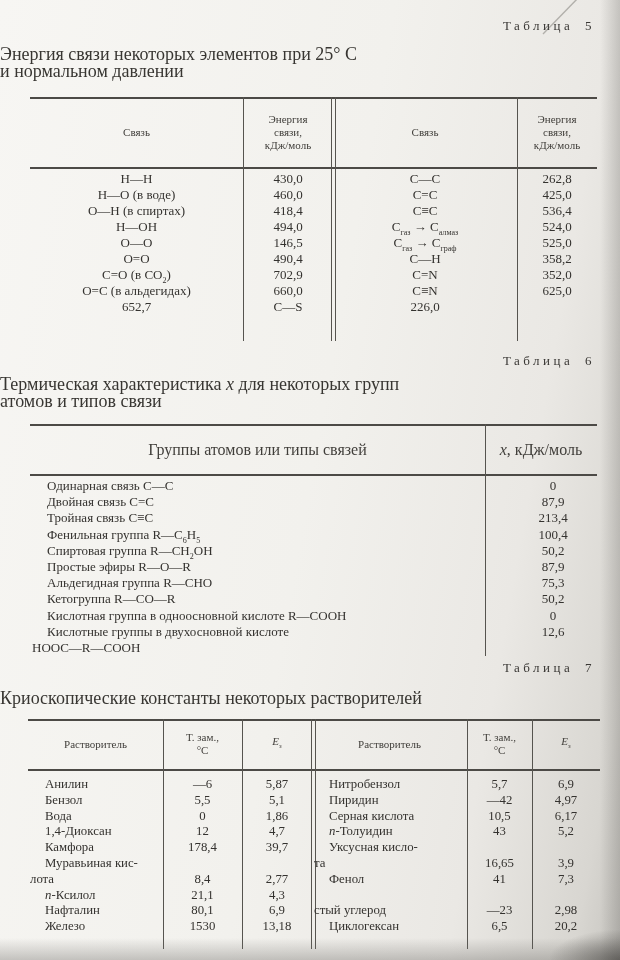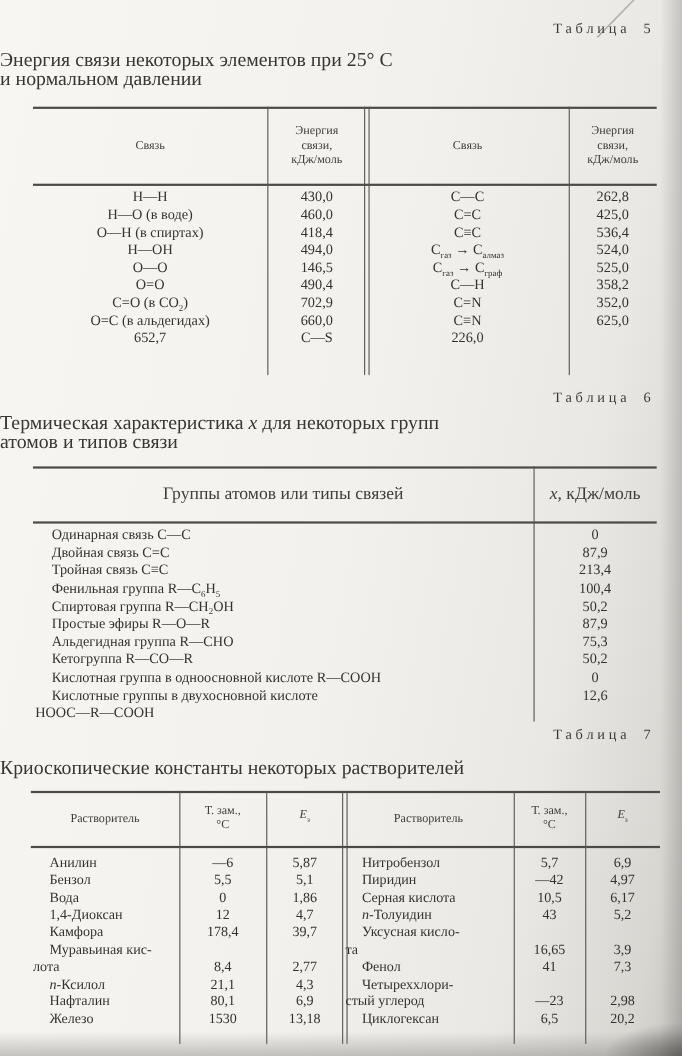--- a/index.html
+++ b/index.html
@@ -42,21 +42,21 @@
   #tbl5{left:30px;top:97px;width:567px;height:250px;}
   #tbl5 .hdr{top:0;width:567px;height:70px;grid-template-columns:213px 90px 184px 80px;}
   #tbl5 .tbody{top:74px;width:567px;}
   #tbl5 .row{grid-template-columns:213px 90px 184px 80px;height:16px;}
   #tbl5 .c{line-height:16px;}
   
   #tbl6{left:30px;top:424px;width:567px;height:240px;}
   #tbl6 .hdr{top:0;width:567px;height:50px;grid-template-columns:455px 112px;}
   #tbl6 .hcell{font-size:16px;}
   #tbl6 .tbody{top:54px;width:567px;}
-  #tbl6 .row{grid-template-columns:455px 112px;height:16.2px;}
+  #tbl6 .row{grid-template-columns:455px 112px;height:16.2px;gap:12px;}
   #tbl6 .c{line-height:16.2px;}
   
   #tbl7{left:28px;top:719px;width:572px;height:241px;}
   #tbl7 .hdr{top:0;width:572px;height:50px;grid-template-columns:135px 79px 70px 155px 65px 68px;}
   #tbl7 .tbody{top:58px;width:572px;}
   #tbl7 .row{grid-template-columns:135px 79px 70px 155px 65px 68px;height:15.8px;}
   #tbl7 .c{line-height:15.8px;font-size:12.8px;}
 </style>
 </head>
 <body>
@@ -286,21 +286,20 @@
           <div class="c center">8,4</div>
           <div class="c center">2,77</div>
           <div class="c name">Фенол</div>
           <div class="c center">41</div>
           <div class="c center">7,3</div>
         </div>
         <div class="row">
           <div class="c name"><i>п</i>-Ксилол</div>
           <div class="c center">21,1</div>
           <div class="c center">4,3</div>
-          <div class="c name">Четыреххлори-</div>
           <div class="c center"></div>
           <div class="c center"></div>
         </div>
         <div class="row">
           <div class="c name">Нафталин</div>
           <div class="c center">80,1</div>
           <div class="c center">6,9</div>
           <div class="c name outdent">стый углерод</div>
           <div class="c center">—23</div>
           <div class="c center">2,98</div>

